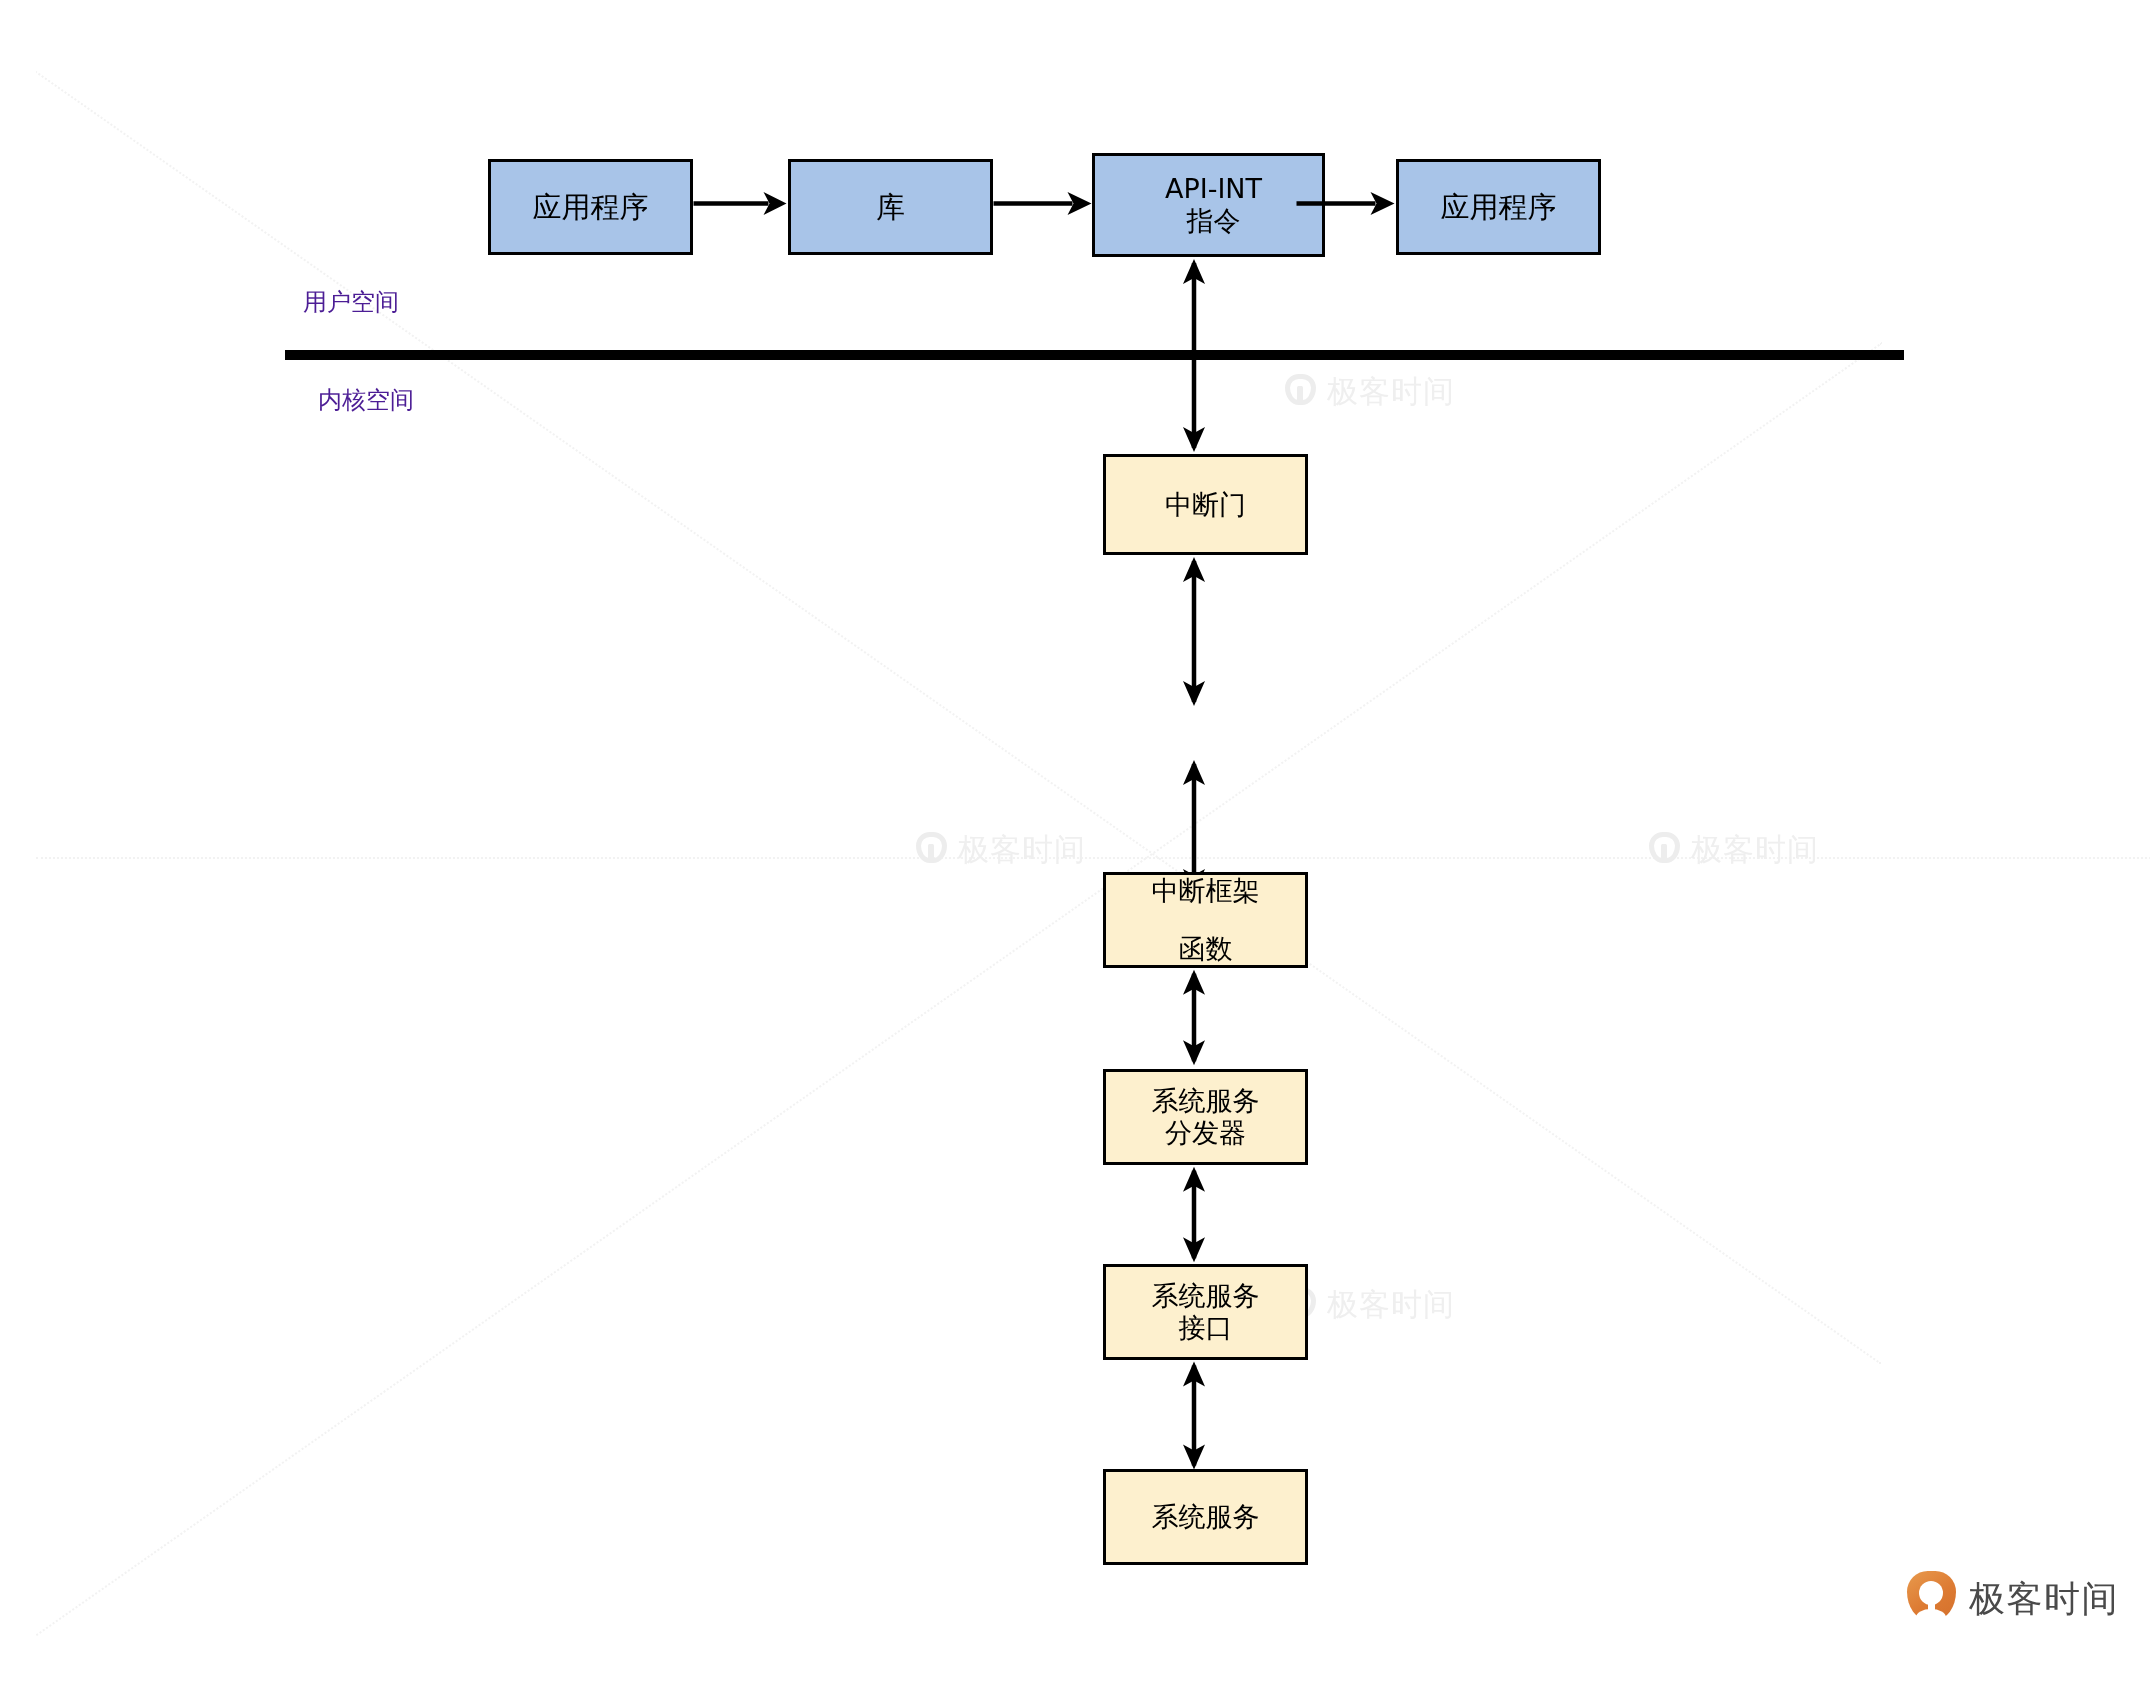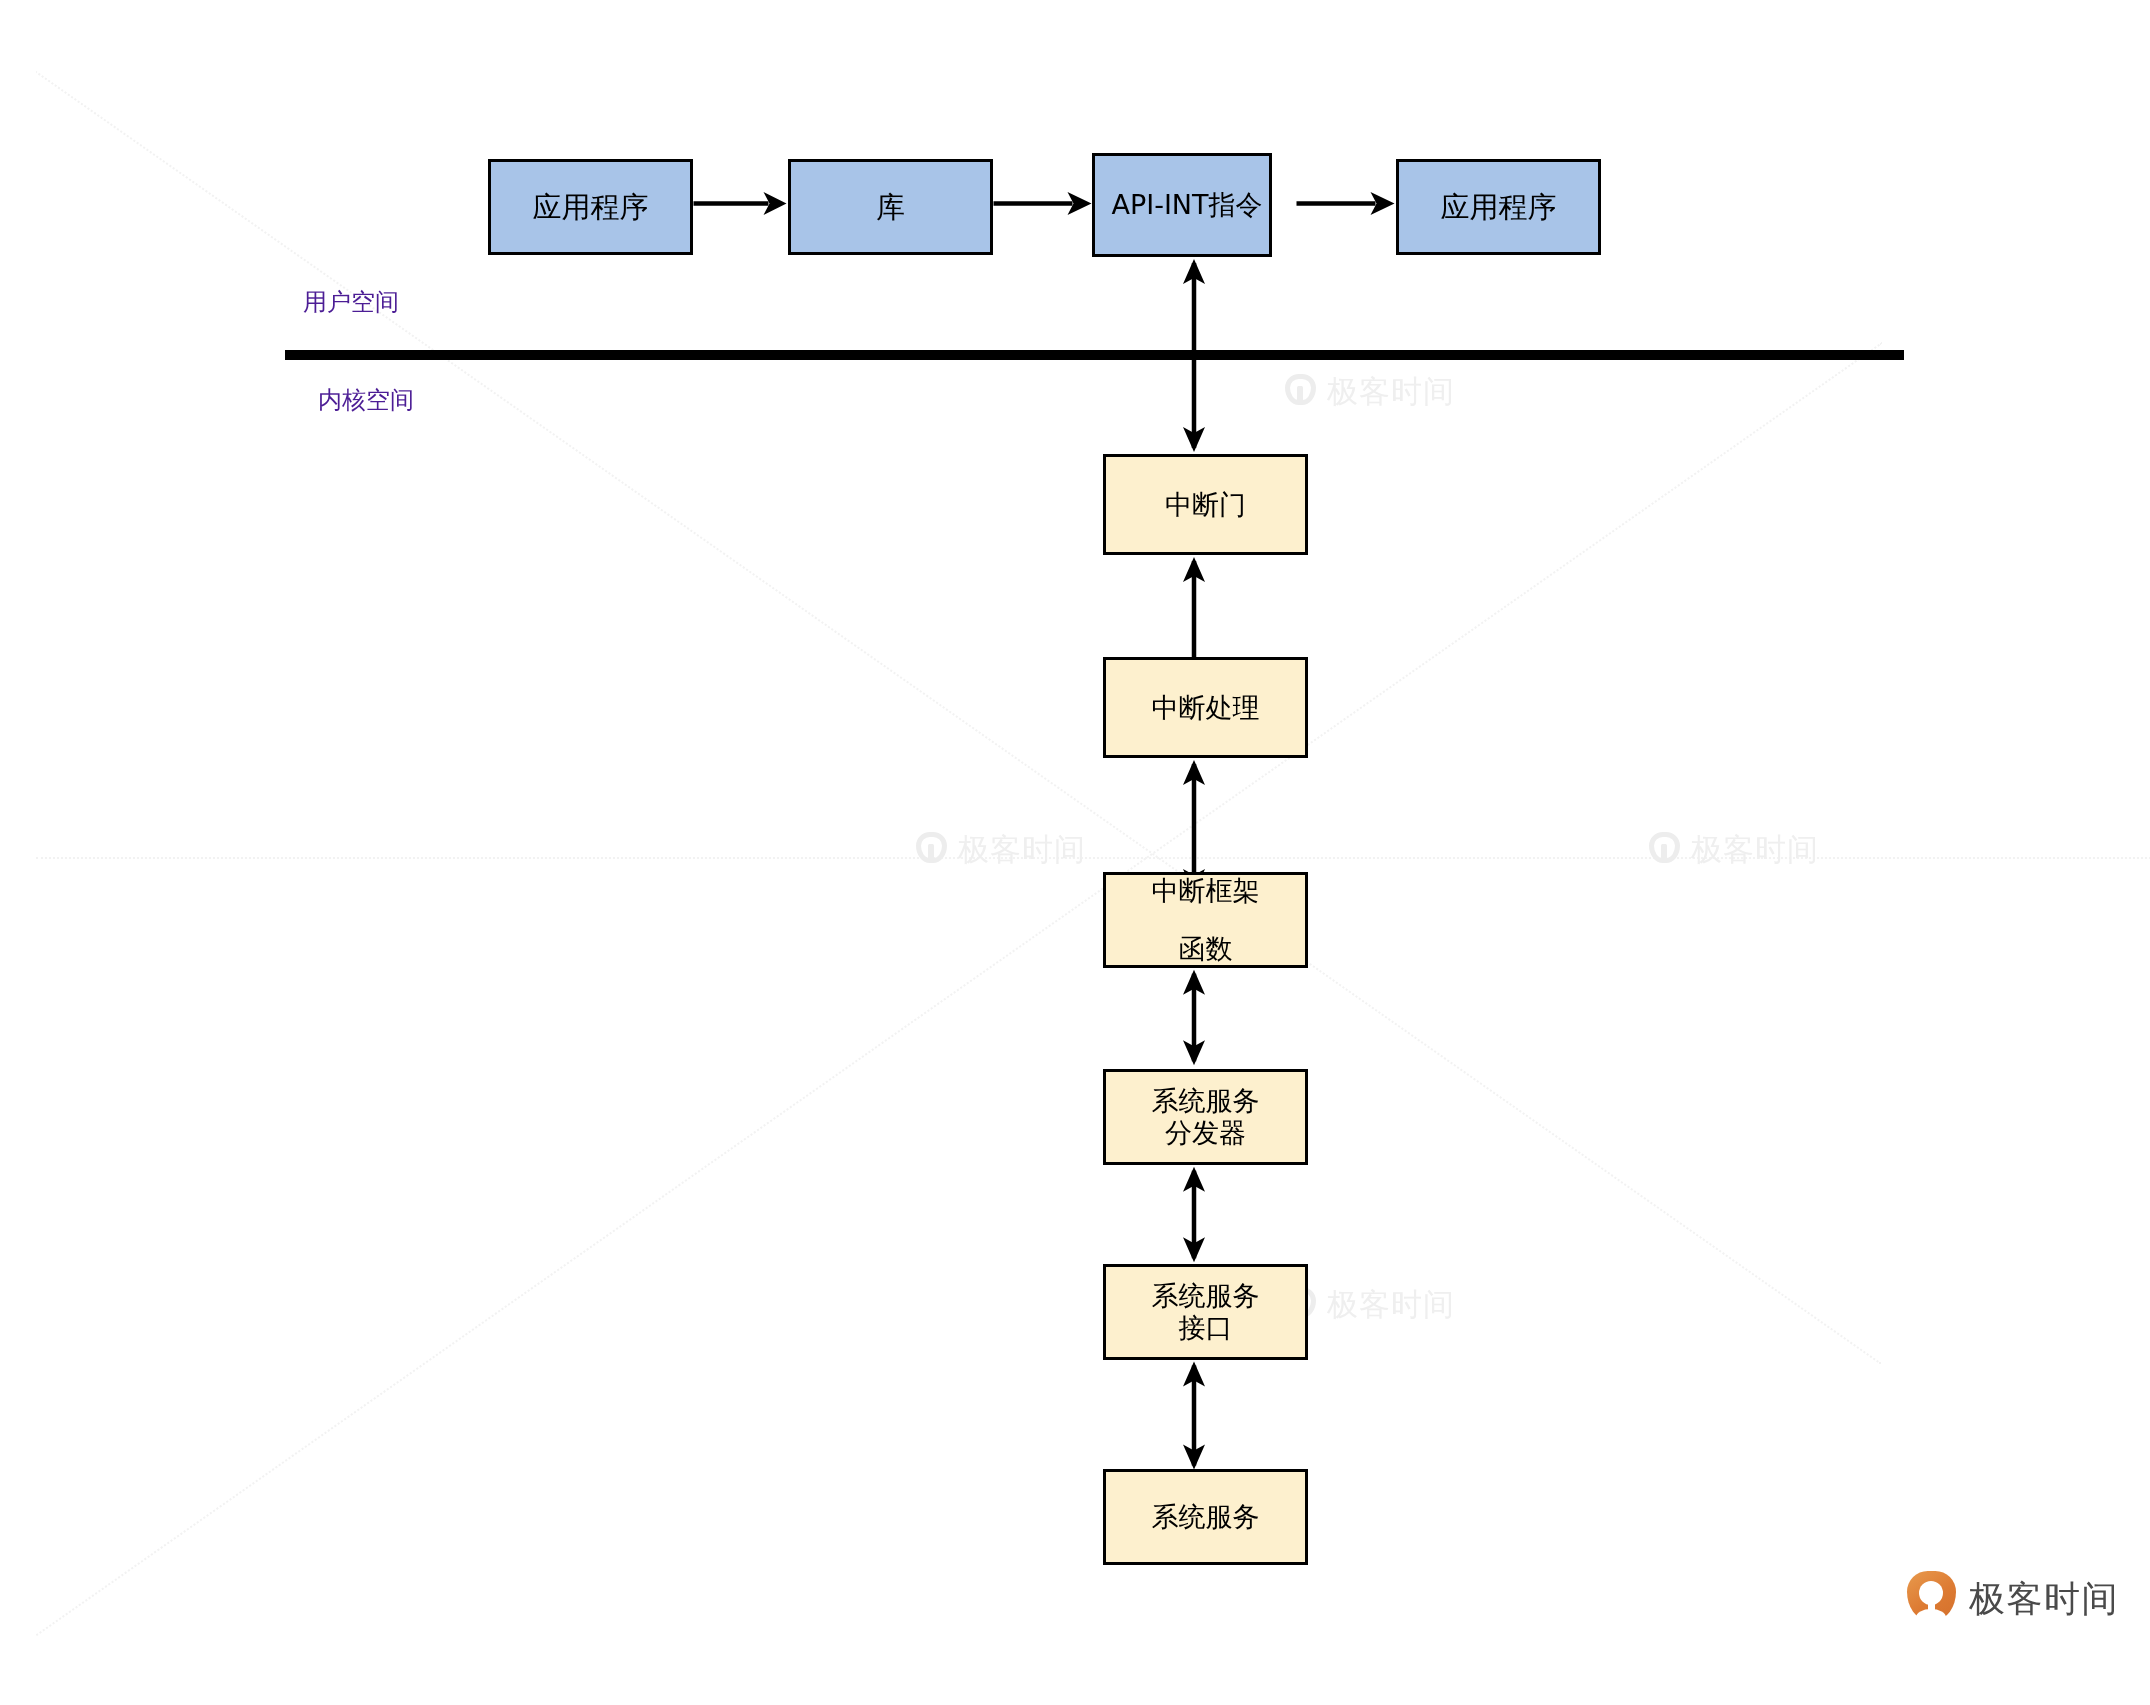--- a/index.html
+++ b/index.html
@@ -133,21 +133,21 @@
   </div>
 
   <div class="node user" style="left:452px;top:159px;width:205px;height:96px;font-size:29px;">
     <span>应用程序</span>
   </div>
 
   <div class="node user" style="left:752px;top:159px;width:205px;height:96px;font-size:29px;">
     <span>库</span>
   </div>
 
-  <div class="node user" style="left:1056px;top:153px;width:180px;height:104px;font-size:27px;flex-direction:row;padding-left:10px;">
+  <div class="node user" style="left:1056px;top:153px;width:233px;height:104px;font-size:27px;flex-direction:column;padding-left:10px;">
     <span>API-INT</span>
     <span>指令</span>
   </div>
 
   <div class="node user" style="left:1360px;top:159px;width:205px;height:96px;font-size:29px;">
     <span>应用程序</span>
   </div>
 
   <div class="arrow" style="left:657px;top:196px;width:96px;height:15px;">
     <svg width="96" height="15" viewBox="0 0 190 30">
@@ -193,23 +193,20 @@
   </div>
 
   <div class="arrow" style="left:1143px;top:555px;width:30px;height:153px;">
     <svg width="30" height="153" viewBox="0 0 60 302">
       <line x1="30" y1="10" x2="30" y2="292" stroke="#000" stroke-width="9"></line>
       <polygon points="30,2 8,52 30,40 52,52" fill="#000"></polygon>
       <polygon points="30,300 8,250 30,262 52,250" fill="#000"></polygon>
     </svg>
   </div>
 
-  <div class="node kernel" style="left:1067px;top:657px;width:205px;height:101px;font-size:27px;flex-direction:column;">
-    <span>中断处理</span>
-  </div>
 
   <div class="arrow" style="left:1143px;top:758px;width:30px;height:138px;">
     <svg width="30" height="138" viewBox="0 0 60 272">
       <line x1="30" y1="10" x2="30" y2="262" stroke="#000" stroke-width="9"></line>
       <polygon points="30,2 8,52 30,40 52,52" fill="#000"></polygon>
       <polygon points="30,270 8,220 30,232 52,220" fill="#000"></polygon>
     </svg>
   </div>
 
   <div class="node kernel" style="left:1067px;top:872px;width:205px;height:96px;font-size:27px;flex-direction:column;justify-content:space-between;">

